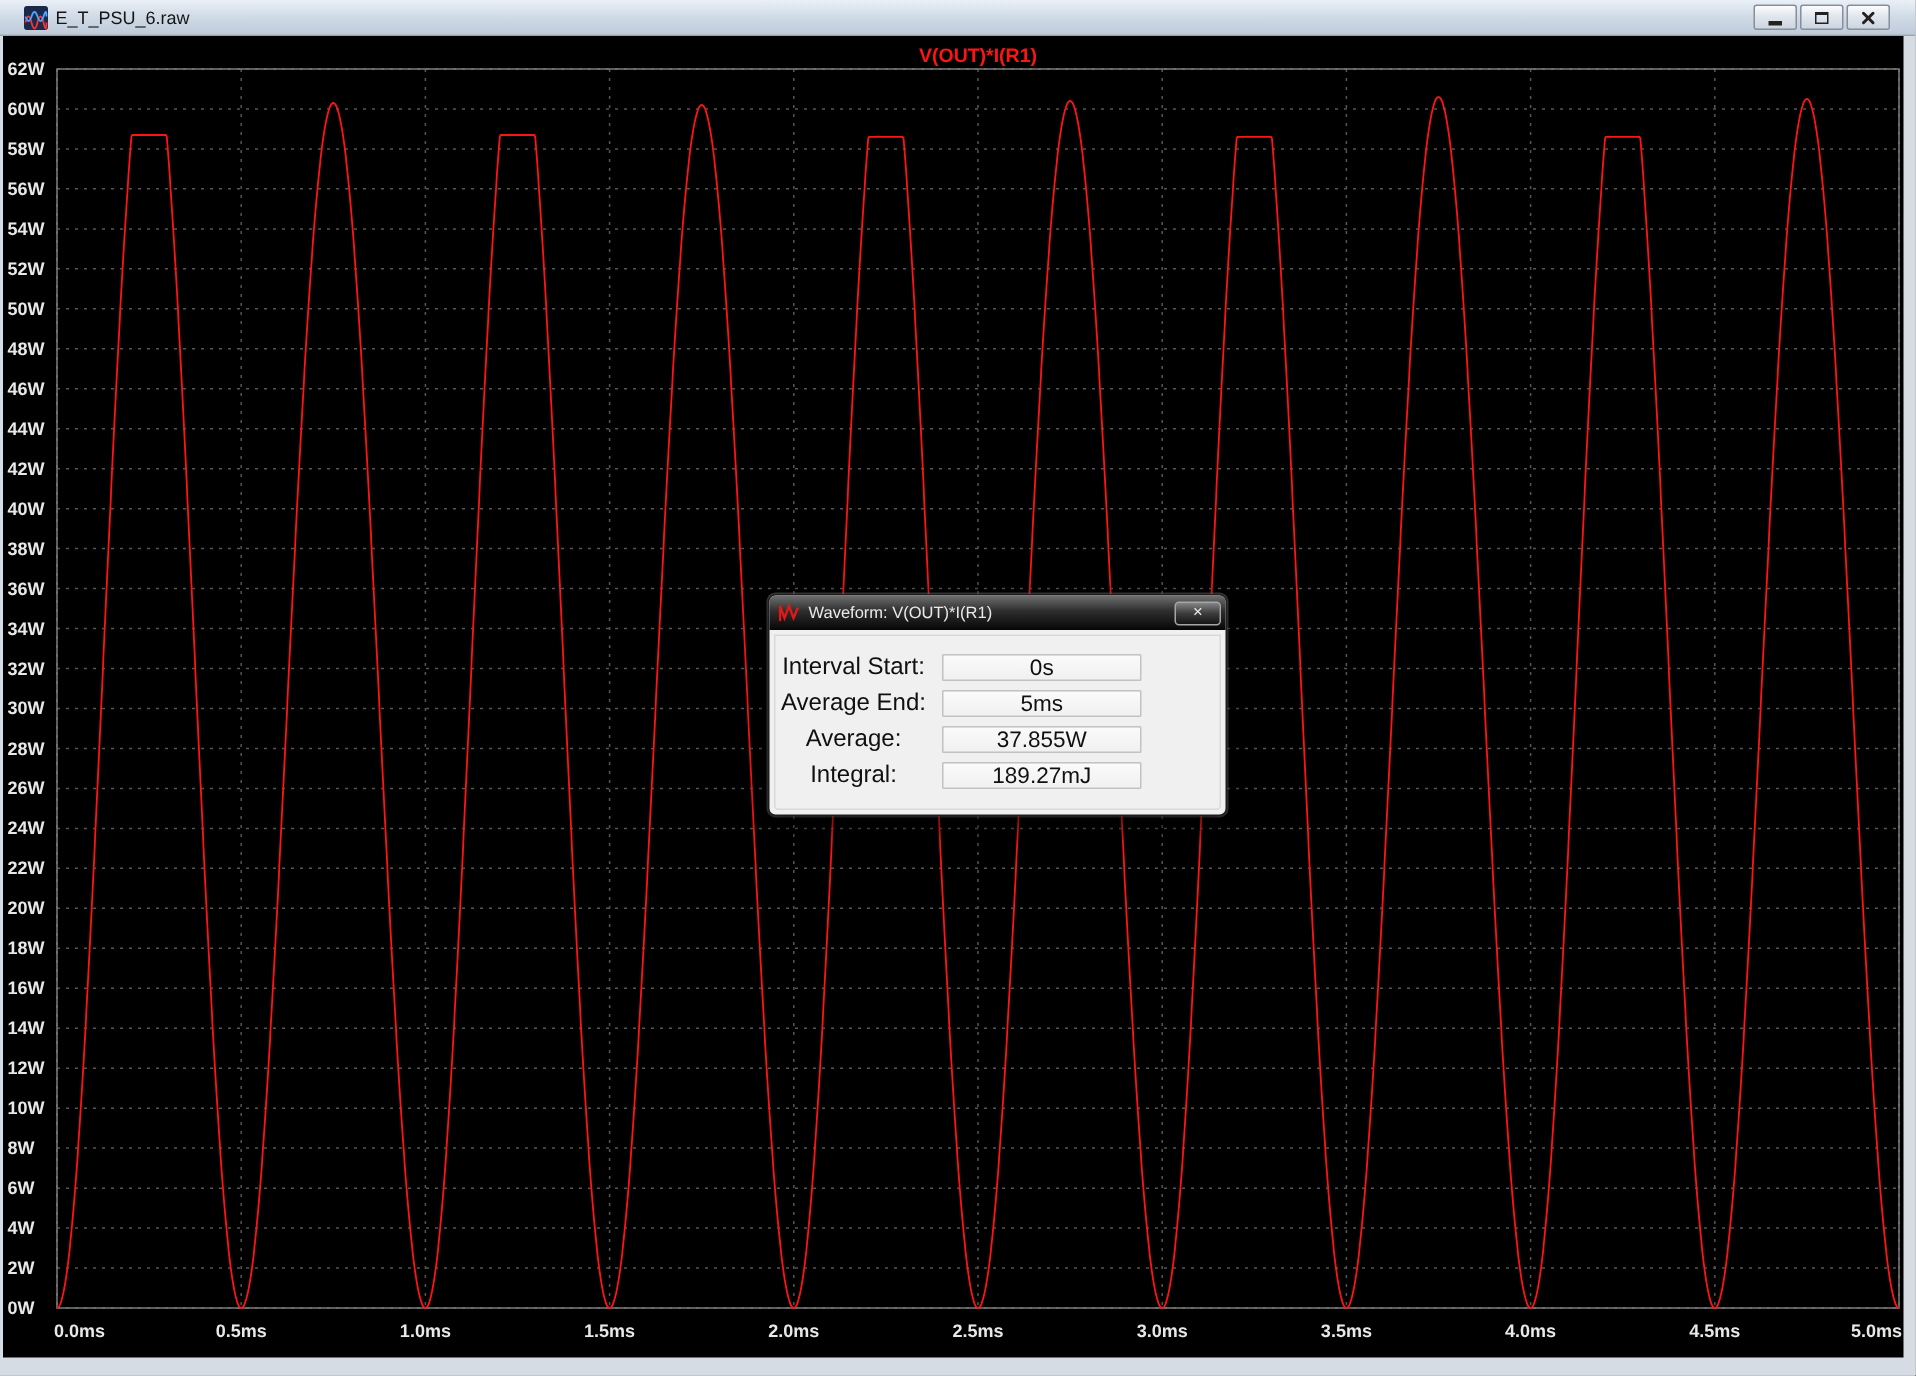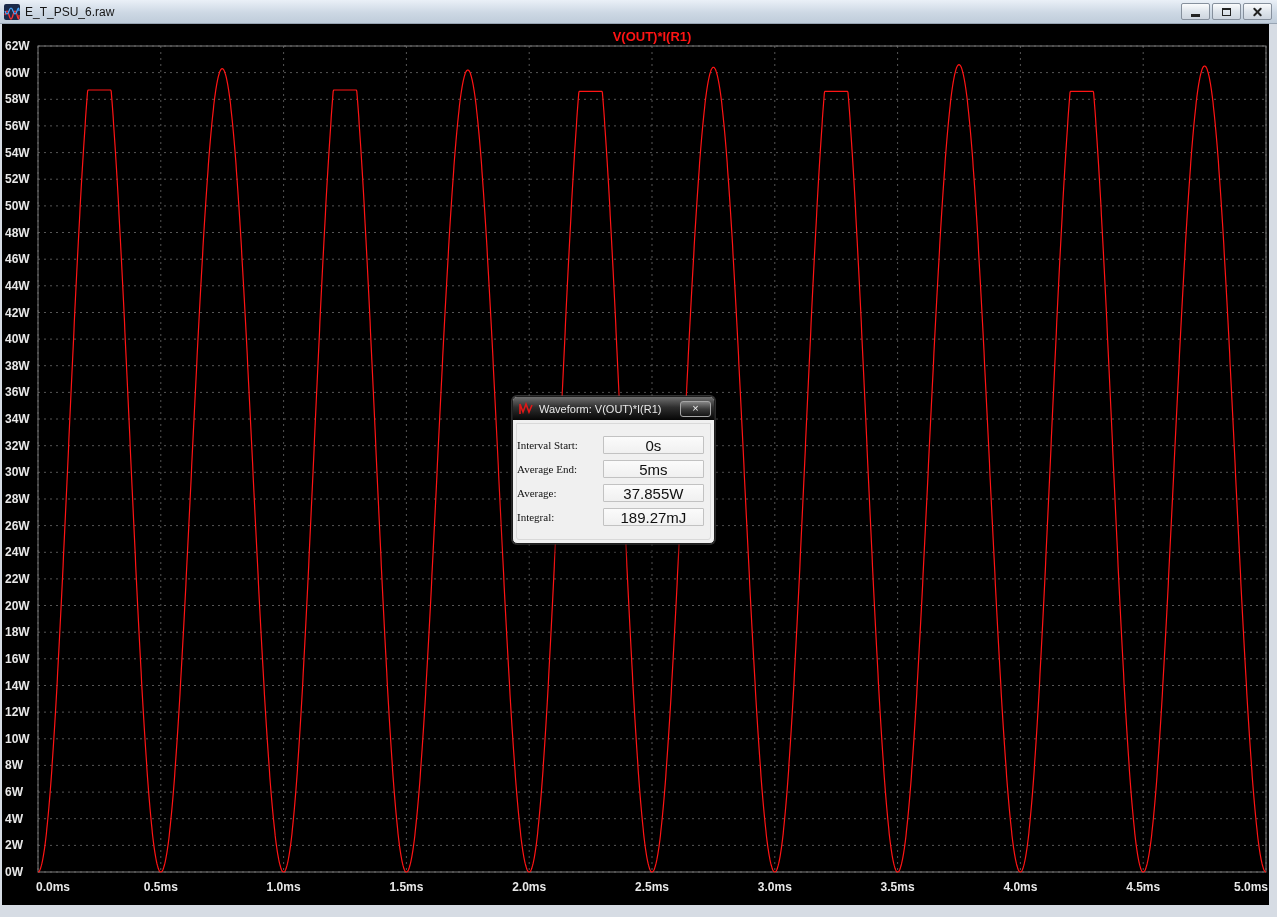--- a/index.html
+++ b/index.html
@@ -3,21 +3,21 @@
 <meta charset="utf-8">
 <style>
   html,body{margin:0;padding:0;background:#ffffff;}
   .window{
     position:relative;width:1277px;height:917px;overflow:hidden;
     background:#d6dce4;font-family:"Liberation Sans",sans-serif;
     box-sizing:border-box;
   }
   
   .titlebar{
-    height:23px;display:flex;align-items:center;gap:5px;padding:0 4px;
+    height:23px;display:flex;align-items:center;gap:5px;padding:0 16px;
     background:linear-gradient(180deg,#eaf0f7 0%,#cdd8e4 55%,#bfccda 100%);
     border-bottom:1px solid #97a4b3;
   }
   .app-icon{width:16px;height:16px;display:block;flex:0 0 auto;}
   .window-title{font-size:12px;color:#151515;white-space:nowrap;}
   .win-controls{margin-left:auto;display:flex;gap:2px;padding-right:1px;}
   .win-btn{
     width:29px;height:17px;box-sizing:border-box;padding:0;margin:0;
     background:linear-gradient(180deg,#fbfcfd,#dfe5ec 50%,#cdd5df);
     border:1px solid #86909d;border-radius:2px;
@@ -36,21 +36,21 @@
     position:absolute;top:24px;left:2px;right:8px;bottom:12px;background:#000;
   }
   .client svg{position:absolute;left:0;top:0;width:100%;height:100%;display:block;}
   .grid{stroke:#565656;stroke-width:1;stroke-dasharray:2 4;fill:none;}
   .frame{fill:none;stroke:#7d7d7d;stroke-width:1;}
   .tick-label{fill:#e8e8e8;font:bold 12px "Liberation Sans",sans-serif;}
   .plot-title-text{font:bold 13px "Liberation Sans",sans-serif;}
   .trace{fill:none;stroke-width:1.2;stroke-linejoin:round;}
   
   .dialog{
-    position:absolute;left:512px;top:396px;width:203px;box-sizing:border-box;
+    position:absolute;left:512px;top:396px;width:306px;box-sizing:border-box;
     background:#f0f0f0;border:1px solid #1e1e1e;border-radius:5px;
     box-shadow:0 6px 20px rgba(0,0,0,.65),0 0 0 1px rgba(120,120,120,.5);
   }
   .dialog-titlebar{
     height:23px;display:flex;align-items:center;gap:6px;padding:0 3px 0 6px;
     background:linear-gradient(180deg,#707070 0%,#2e2e2e 45%,#060606 100%);
     border-radius:4px 4px 0 0;
   }
   .dialog-icon{width:14px;height:14px;display:block;flex:0 0 auto;}
   .dialog-title{color:#e9e9e9;font-size:11px;white-space:nowrap;}
@@ -60,21 +60,21 @@
     border:1px solid #a6a6a6;border-radius:3px;
     color:#f0f0f0;font-size:11px;line-height:13px;text-align:center;
     font-family:"Liberation Sans",sans-serif;cursor:default;
   }
   .dialog-body{
     margin:3px;border:1px solid #d9d9d9;border-radius:0 0 3px 3px;
     background:#f0f0f0;padding:9px 6px 10px 0;
   }
   .dialog-row{display:flex;align-items:center;height:24px;}
   .dialog-row .row-label{
-    width:104px;text-align:left;padding-right:7px;font-size:11px;color:#101010;white-space:nowrap;font-family:Liberation Serif, serif;
+    width:104px;text-align:center;padding-right:7px;font-size:16px;color:#101010;white-space:nowrap;
   }
   .dialog-row .row-field{
     width:133px;height:18px;box-sizing:border-box;border:1px solid #c2c2c2;border-radius:1px;
     background:linear-gradient(180deg,#fbfbfb,#f0f0f0);
     display:flex;align-items:center;justify-content:center;
     font-size:15px;color:#101010;
   }
 </style>
 </head>
 <body>

